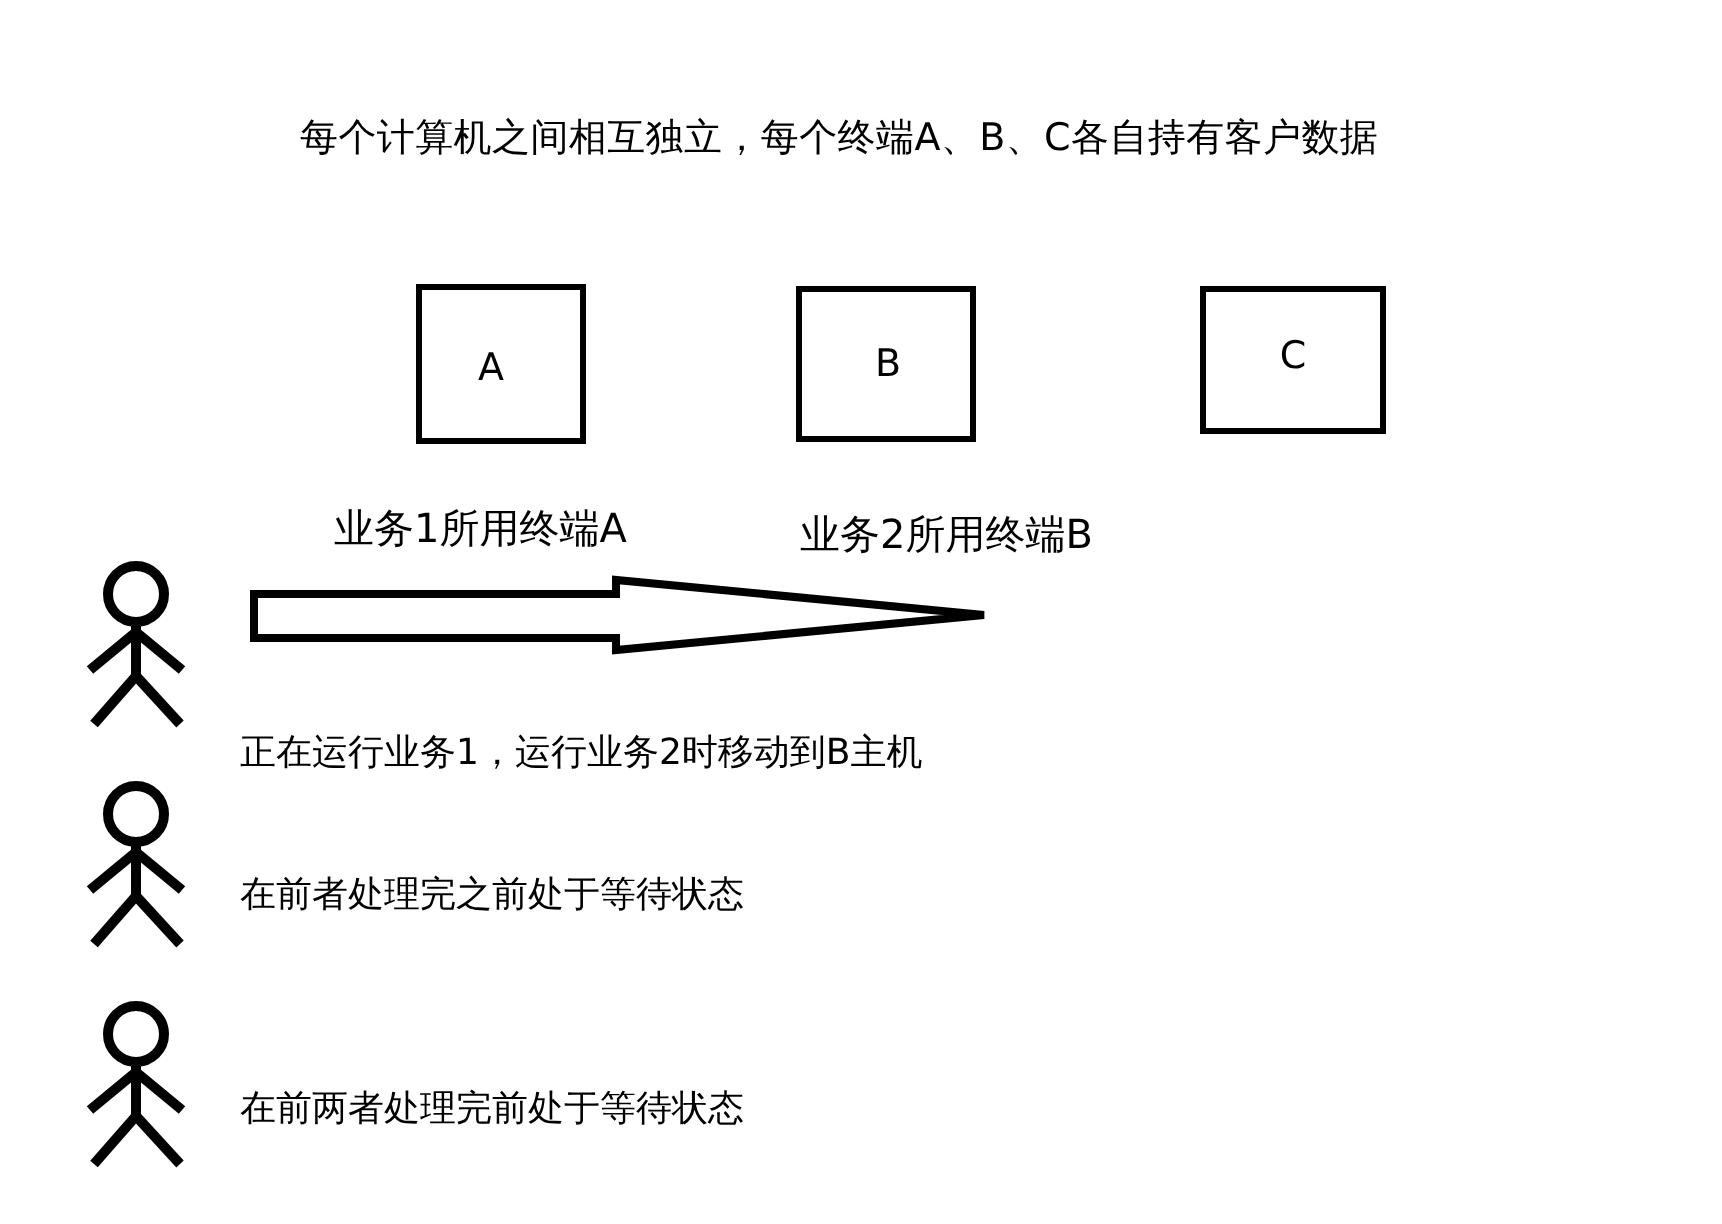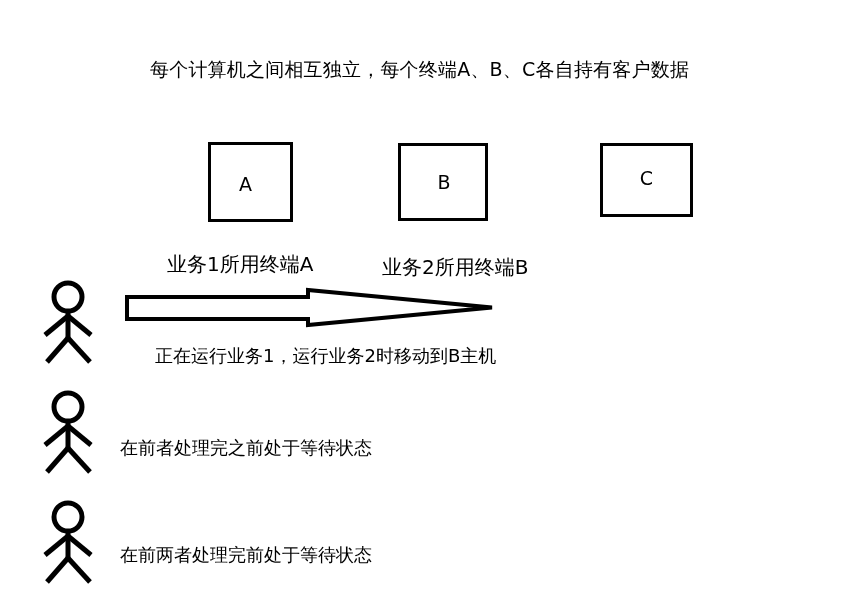--- a/index.html
+++ b/index.html
@@ -49,39 +49,39 @@
   #box-b .box-letter { transform: translate(1px, 0px); }
   #box-c .box-letter { transform: translate(0px, -2px); }
 
   
   .caption {
     font-size: 20px;
     line-height: 24px;
     white-space: nowrap;
   }
   #caption-a { left: 167px; top: 252px; }
-  #caption-b { left: 382px; top: 255px; }
+  #caption-b { left: 400px; top: 255px; }
   #caption-c { left: 585px; top: 256px; }
 
   
   #arrow-svg { left: 118px; top: 284px; }
 
   
   .stick-figure { width: 80px; height: 85px; }
   #figure-1 { left: 38px; top: 280px; }
   #figure-2 { left: 38px; top: 390px; }
   #figure-3 { left: 38px; top: 500px; }
 
   
   .note {
     font-size: 18px;
     line-height: 24px;
     white-space: nowrap;
   }
-  #note-1 { left: 120px; top: 344px; margin-left: 35px; }
+  #note-1 { left: 120px; top: 365px; }
   #note-2 { left: 120px; top: 436px; }
   #note-3 { left: 120px; top: 543px; }
 </style>
 </head>
 <body>
 
 <div id="canvas">
 
   <div class="abs title">每个计算机之间相互独立，每个终端A、B、C各自持有客户数据</div>
 

